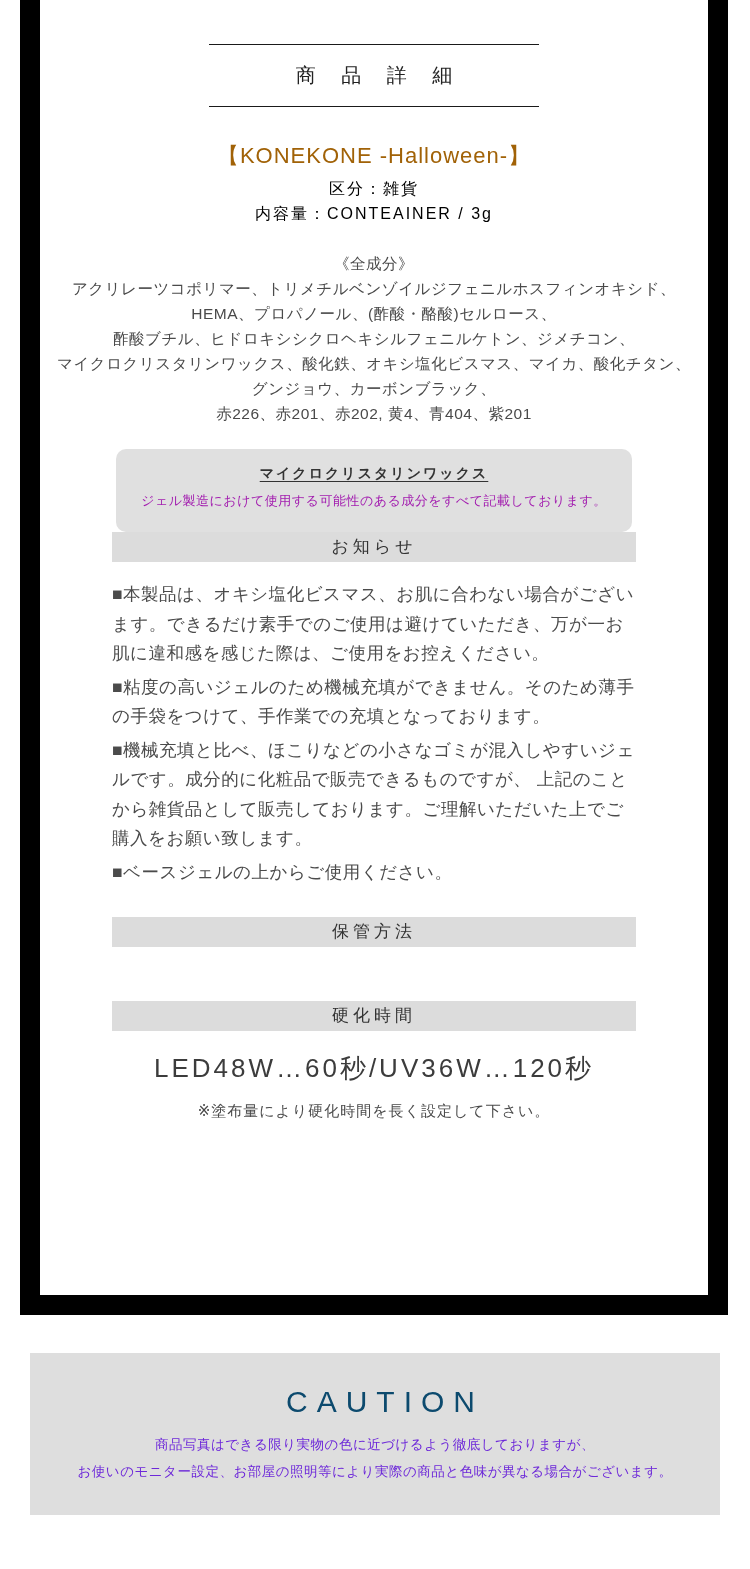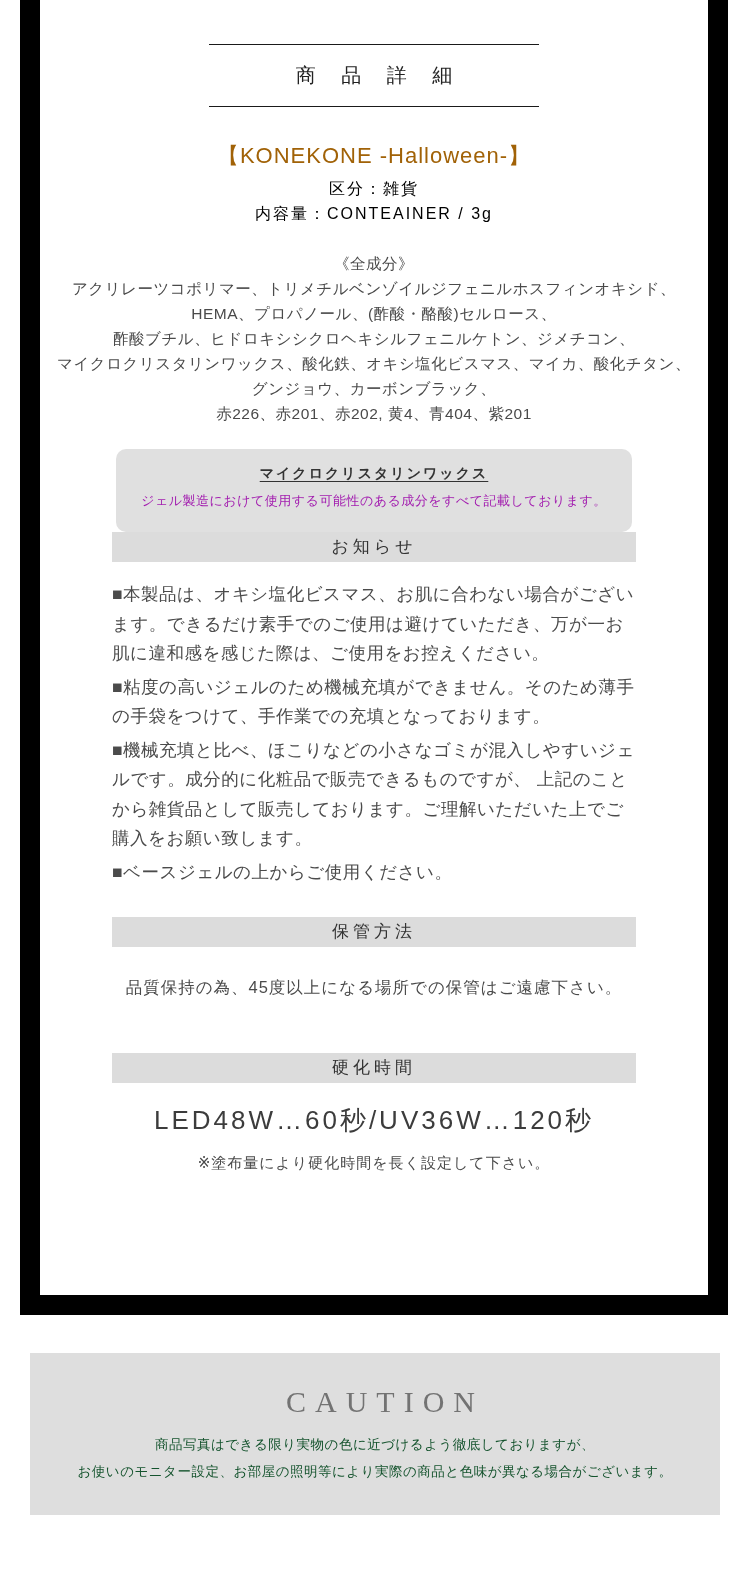--- a/index.html
+++ b/index.html
@@ -81,25 +81,25 @@
     margin-top:17px; text-align:center;
     font-size:15px; line-height:22px; letter-spacing:1px; color:#4a4a4a;
   }
 
   
   .caution {
     width:690px; height:162px; margin:38px 0 0 30px;
     background:#dedede; text-align:center; padding-top:33px;
   }
   .caution-title {
-    font-family:Liberation Serif, serif;
-    font-size:30px; line-height:32px; letter-spacing:9px; padding-left:20px; color:#737373;
+    font-family:Liberation Sans, sans-serif;
+    font-size:30px; line-height:32px; letter-spacing:9px; padding-left:20px; color:#0c4a6e;
   }
   .caution-body {
-    margin-top:13px; font-size:13.5px; line-height:27px; letter-spacing:0.5px; color:#14532d;
+    margin-top:13px; font-size:13.5px; line-height:27px; letter-spacing:0.5px; color:#6d28d9;
   }
 </style>
 </head>
 <body>
 
 <div class="frame">
 
   <div class="title-box">
     <div class="t">商 品 詳 細</div>
   </div>
@@ -126,21 +126,20 @@
   <div class="inner">
     <div class="bar notice-bar">お知らせ</div>
     <p class="bullet first">■本製品は、オキシ塩化ビスマス、お肌に合わない場合がございます。できるだけ素手でのご使用は避けていただき、万が一お肌に違和感を感じた際は、ご使用をお控えください。</p>
     <p class="bullet">■粘度の高いジェルのため機械充填ができません。そのため薄手の手袋をつけて、手作業での充填となっております。</p>
     <p class="bullet">■機械充填と比べ、ほこりなどの小さなゴミが混入しやすいジェルです。成分的に化粧品で販売できるものですが、 上記のことから雑貨品として販売しております。ご理解いただいた上でご購入をお願い致します。</p>
     <p class="bullet">■ベースジェルの上からご使用ください。</p>
   </div>
 
   <div class="inner">
     <div class="bar storage-bar">保管方法</div>
-    <div class="storage-body">品質保持の為、45度以上になる場所での保管はご遠慮下さい。</div>
   </div>
 
   <div class="inner">
     <div class="bar curing-bar">硬化時間</div>
     <div class="curing-value">LED48W…60秒/UV36W…120秒</div>
     <div class="curing-note">※塗布量により硬化時間を長く設定して下さい。</div>
   </div>
 
 </div>
 

